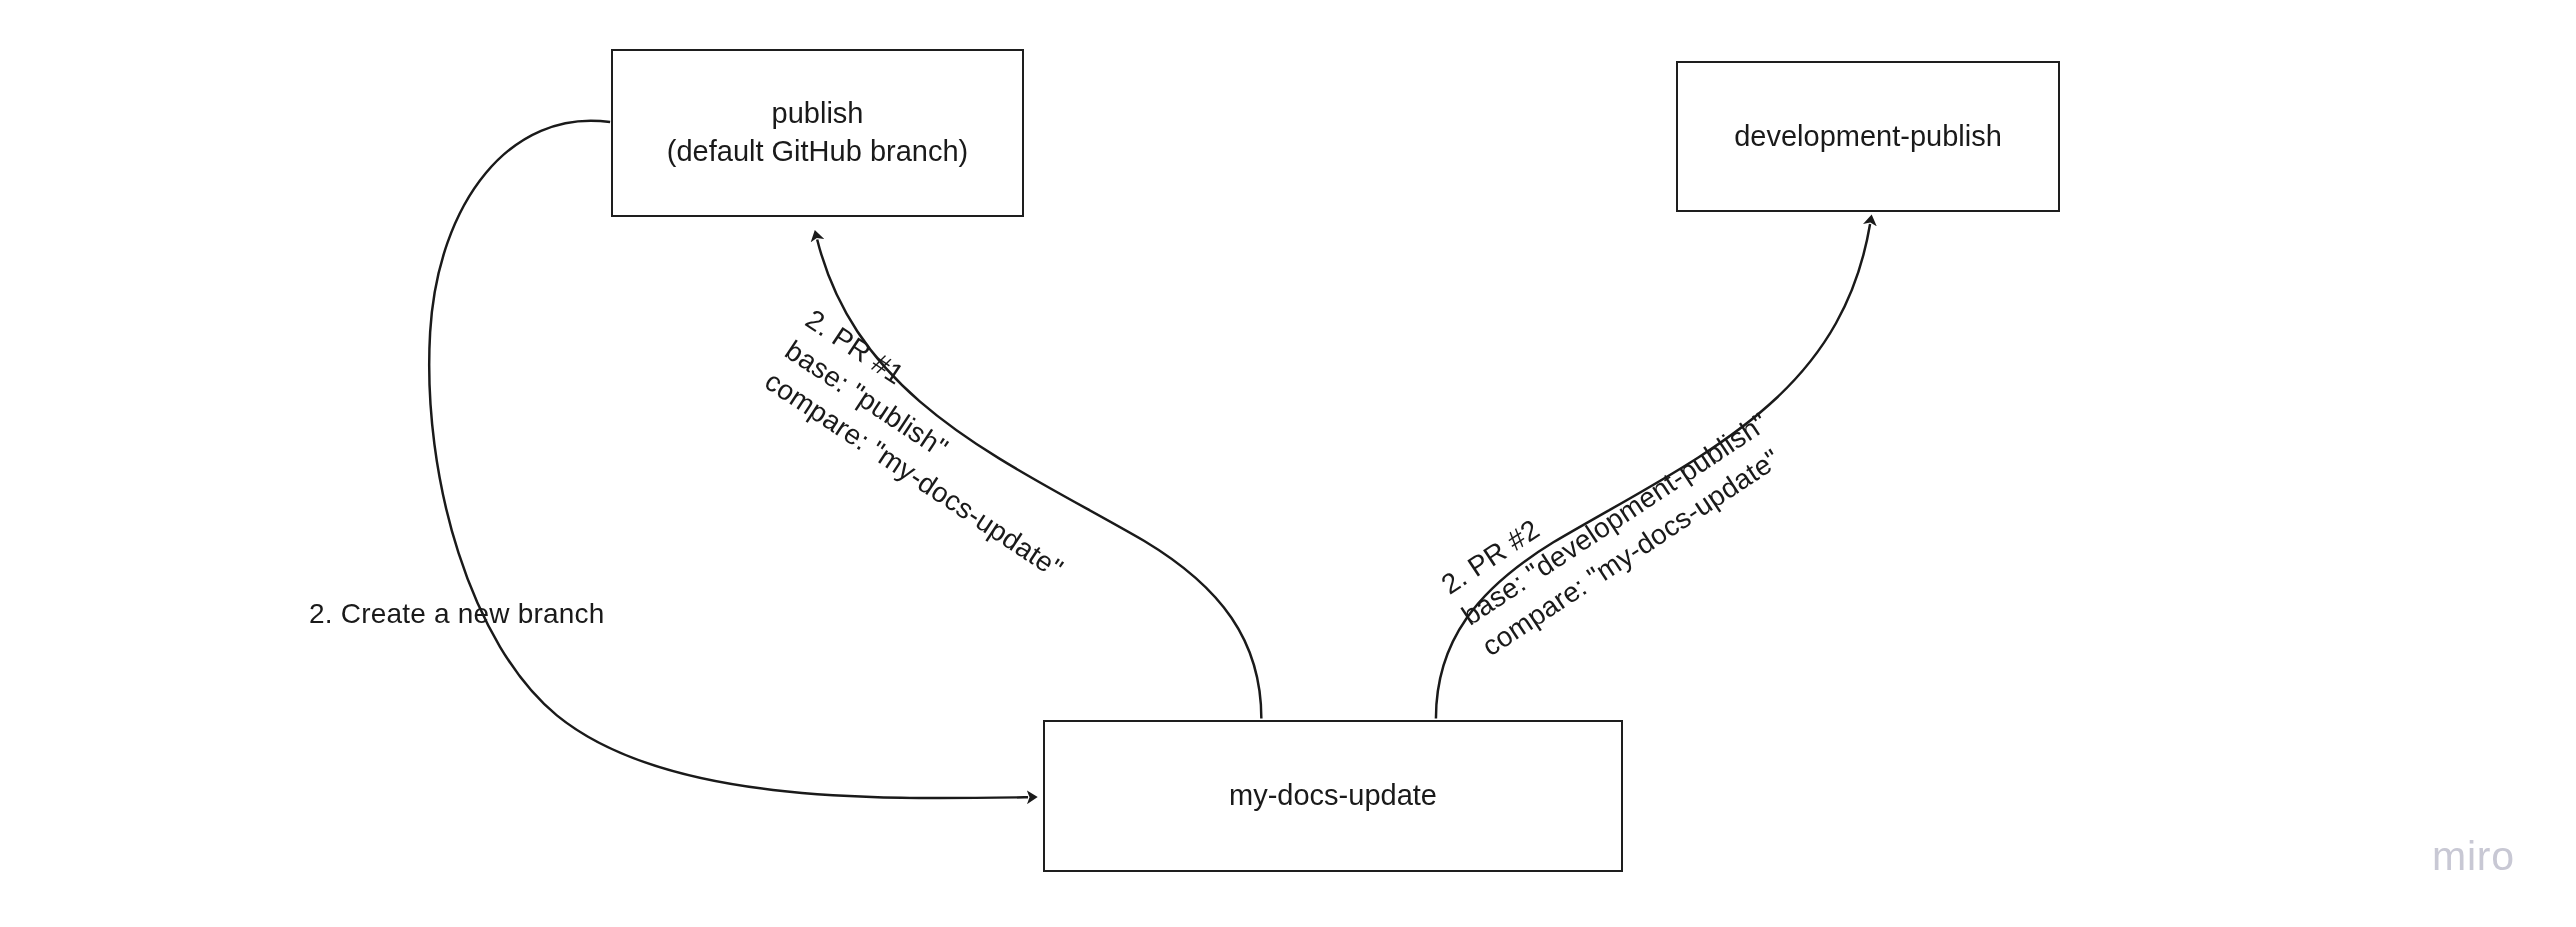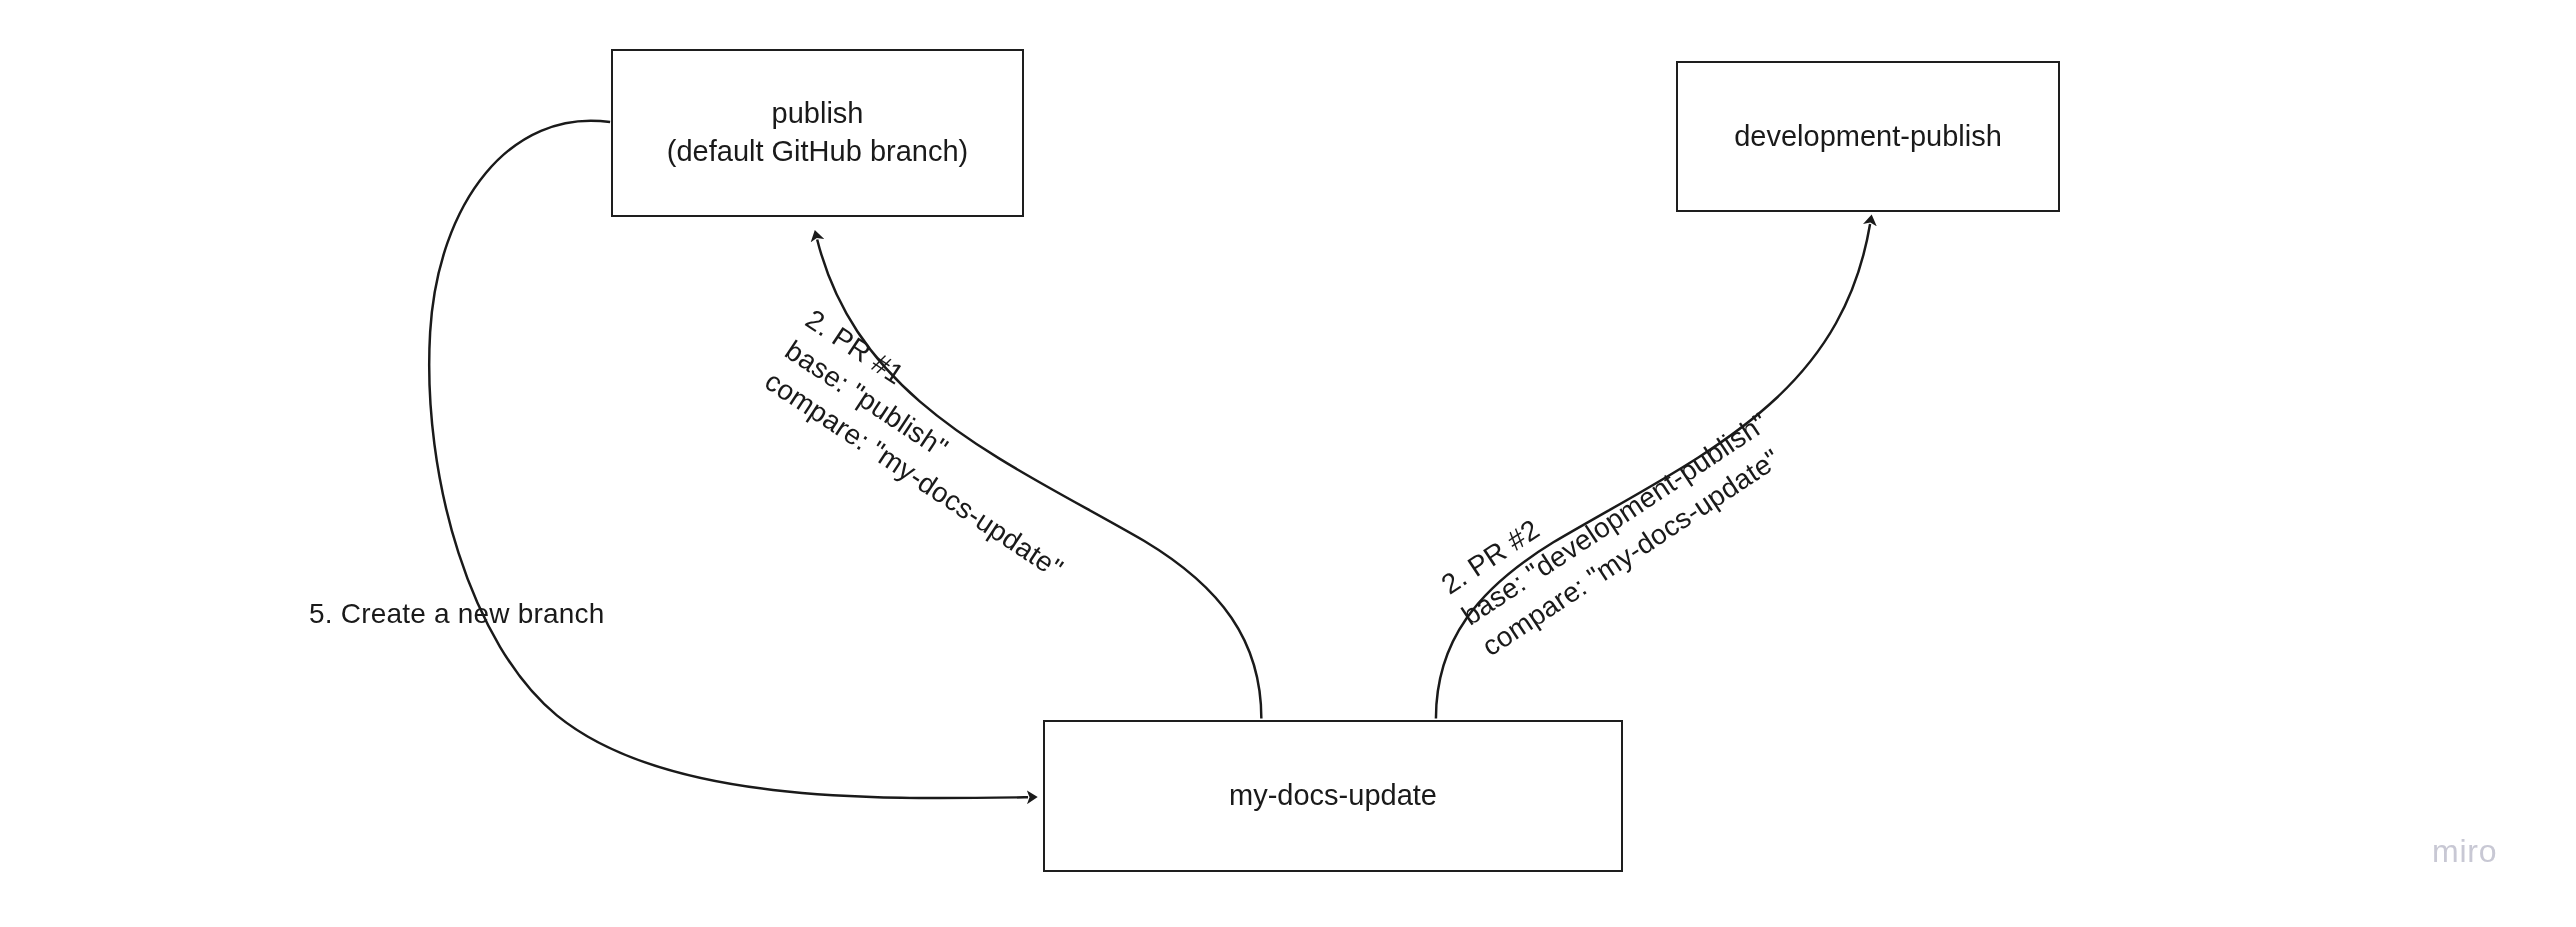--- a/index.html
+++ b/index.html
@@ -83,21 +83,21 @@
     top: 572px;
     width: 456px;
     text-align: left;
     transform: rotate(-33.5deg);
     transform-origin: 0 0;
   }
   #watermark {
     position: absolute;
     left: 2432px;
     top: 833px;
-    font-size: 32px;
+    font-size: 41px;
     letter-spacing: 0.8px;
     color: #c8c8d4;
     font-weight: 400;
     user-select: none;
   }
 </style>
 </head>
 <body>
 
 <div id="canvas">
@@ -116,21 +116,21 @@
     <path d="M 1858,930 C 1858,830 1912,762 2010,702 C 2200,590 2382,516 2420,290" fill="none" stroke="#1a1a1a" stroke-width="3.2" marker-end="url(#arrow-head)"></path>
   </svg>
 
   <div class="node" id="node-publish">publish
 (default GitHub branch)</div>
 
   <div class="node" id="node-development-publish">development-publish</div>
 
   <div class="node" id="node-my-docs-update">my-docs-update</div>
 
-  <div class="edge-label" id="label-create-branch">5. Create a new branch</div>
+  <div class="edge-label" id="label-create-branch">2. Create a new branch</div>
 
   <div class="edge-label" id="label-pr1">2. PR #1
 base: "publish"
 compare: "my-docs-update"</div>
 
   <div class="edge-label" id="label-pr2">2. PR #2
 base: "development-publish"
 compare: "my-docs-update"</div>
 
   <div id="watermark">miro</div>

